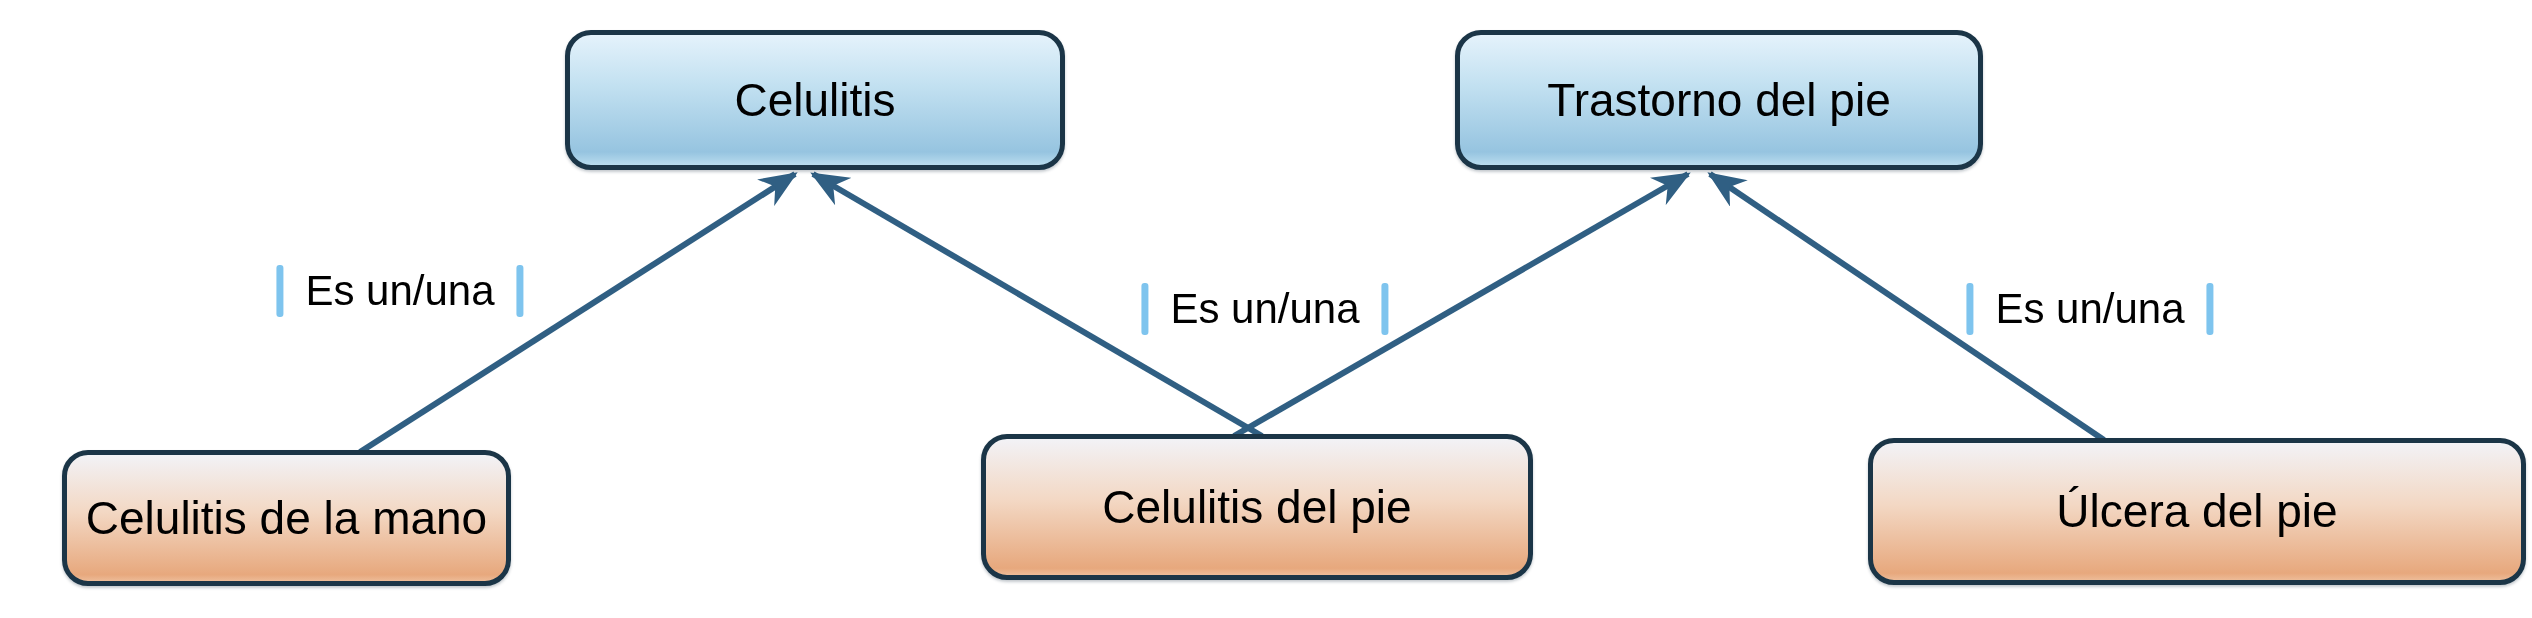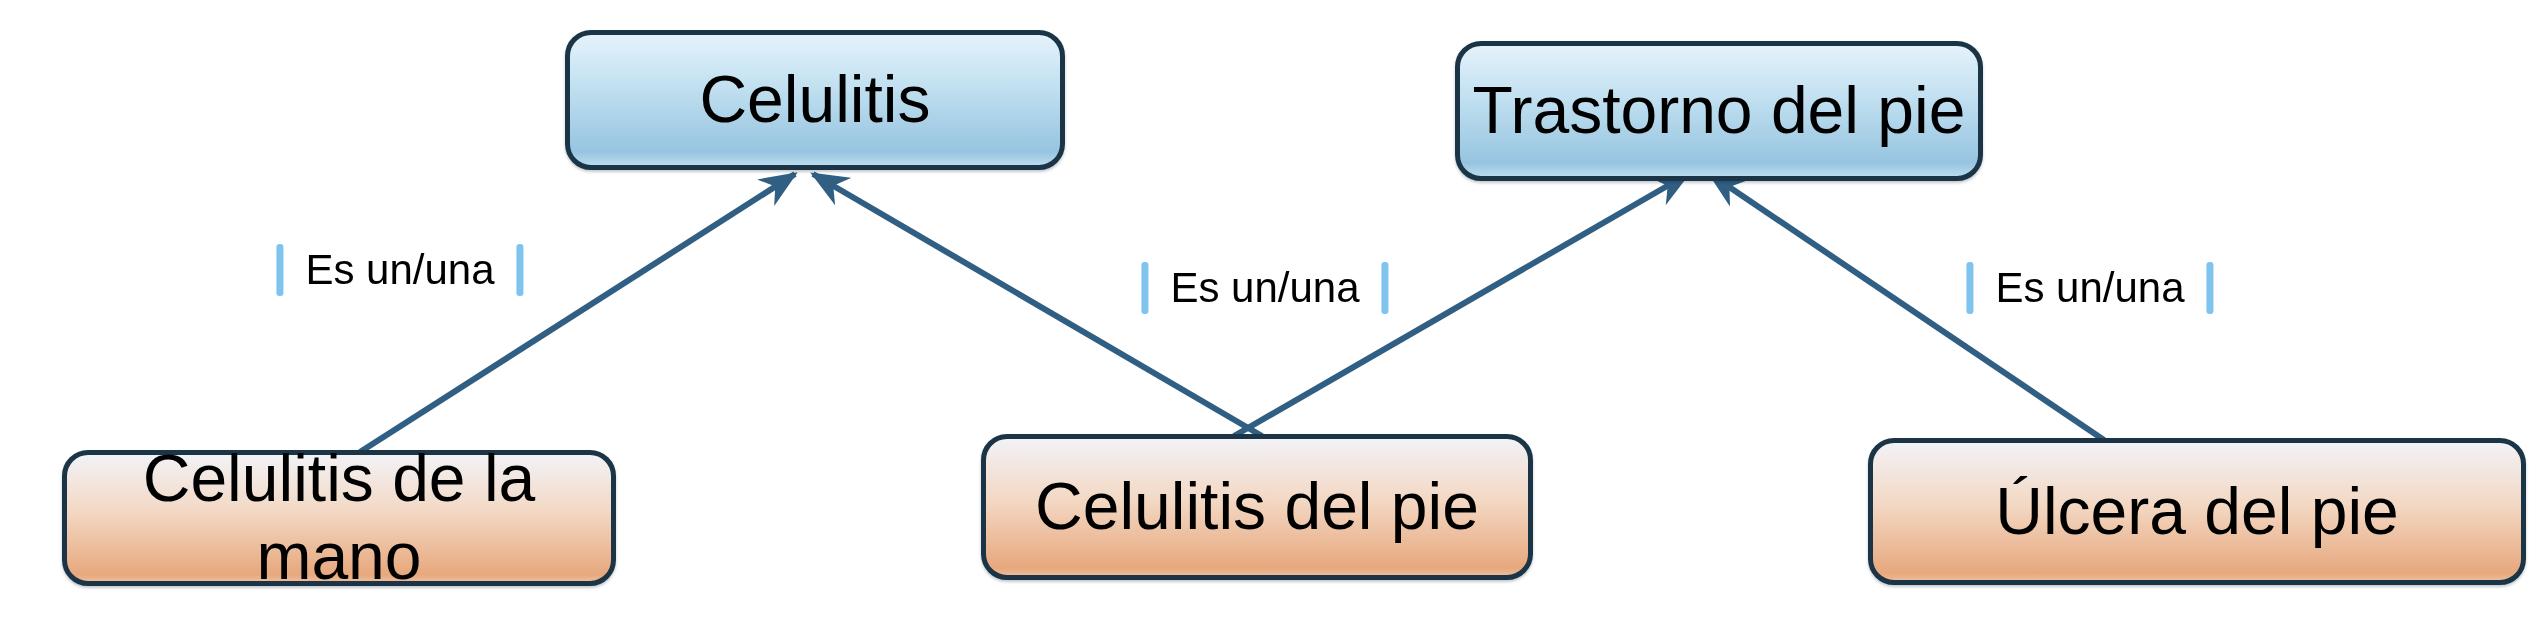--- a/index.html
+++ b/index.html
@@ -26,38 +26,38 @@
   .edges-layer{position:absolute;left:0;top:0;width:2532px;height:618px;}
   .edges-layer line{stroke:var(--arrow);stroke-width:6;}
   .node{
     position:absolute;
     box-sizing:border-box;
     border:5px solid var(--node-border);
     border-radius:26px;
     display:flex;align-items:center;justify-content:center;
     text-align:center;
     color:var(--text);
-    font-size:66px;
+    font-size:46px;
     line-height:1.18;
     box-shadow:0 2px 3px rgba(20,40,60,0.25);
   }
   .node.parent{
     background:linear-gradient(180deg,var(--parent-fill-top) 0%,var(--parent-fill-mid) 38%,var(--parent-fill-bottom) 90%,#b9dcee 100%);
   }
   .node.child{
     background:linear-gradient(180deg,var(--child-fill-top) 0%,var(--child-fill-mid) 45%,var(--child-fill-bottom) 95%,#edbb97 100%);
   }
   .node-label{display:block;}
   .node-label.narrow{max-width:430px;}
   .edge-label{
     position:absolute;
     transform:translate(-50%,-50%);
     display:flex;align-items:center;gap:22px;
     white-space:nowrap;
-    font-size:42px;color:var(--text);
+    font-size:42px;color:var(--text);margin-top:21px;
   }
   .bar{
     display:inline-block;
     width:7px;height:52px;border-radius:3px;
     background:var(--label-bar);
   }
 </style>
 </head>
 <body>
 
@@ -72,25 +72,25 @@
     <line x1="360" y1="452" x2="795" y2="174" marker-end="url(#stealth)"></line>
     <line x1="1262" y1="436" x2="813" y2="174" marker-end="url(#stealth)"></line>
     <line x1="1234" y1="436" x2="1688" y2="174" marker-end="url(#stealth)"></line>
     <line x1="2104" y1="440" x2="1710" y2="174" marker-end="url(#stealth)"></line>
   </svg>
 
   <div class="node parent" style="left:565px;top:30px;width:500px;height:140px;">
     <span class="node-label">Celulitis</span>
   </div>
 
-  <div class="node parent" style="left:1455px;top:41px;width:528px;height:140px;">
+  <div class="node parent" style="left:1455px;top:30px;width:528px;height:140px;">
     <span class="node-label">Trastorno del pie</span>
   </div>
 
-  <div class="node child" style="left:62px;top:450px;width:554px;height:136px;">
+  <div class="node child" style="left:62px;top:450px;width:449px;height:136px;">
     <span class="node-label narrow">Celulitis de la mano</span>
   </div>
 
   <div class="node child" style="left:981px;top:434px;width:552px;height:146px;text-align:right;">
     <span class="node-label">Celulitis del pie</span>
   </div>
 
   <div class="node child" style="left:1868px;top:438px;width:658px;height:147px;">
     <span class="node-label">Úlcera del pie</span>
   </div>

